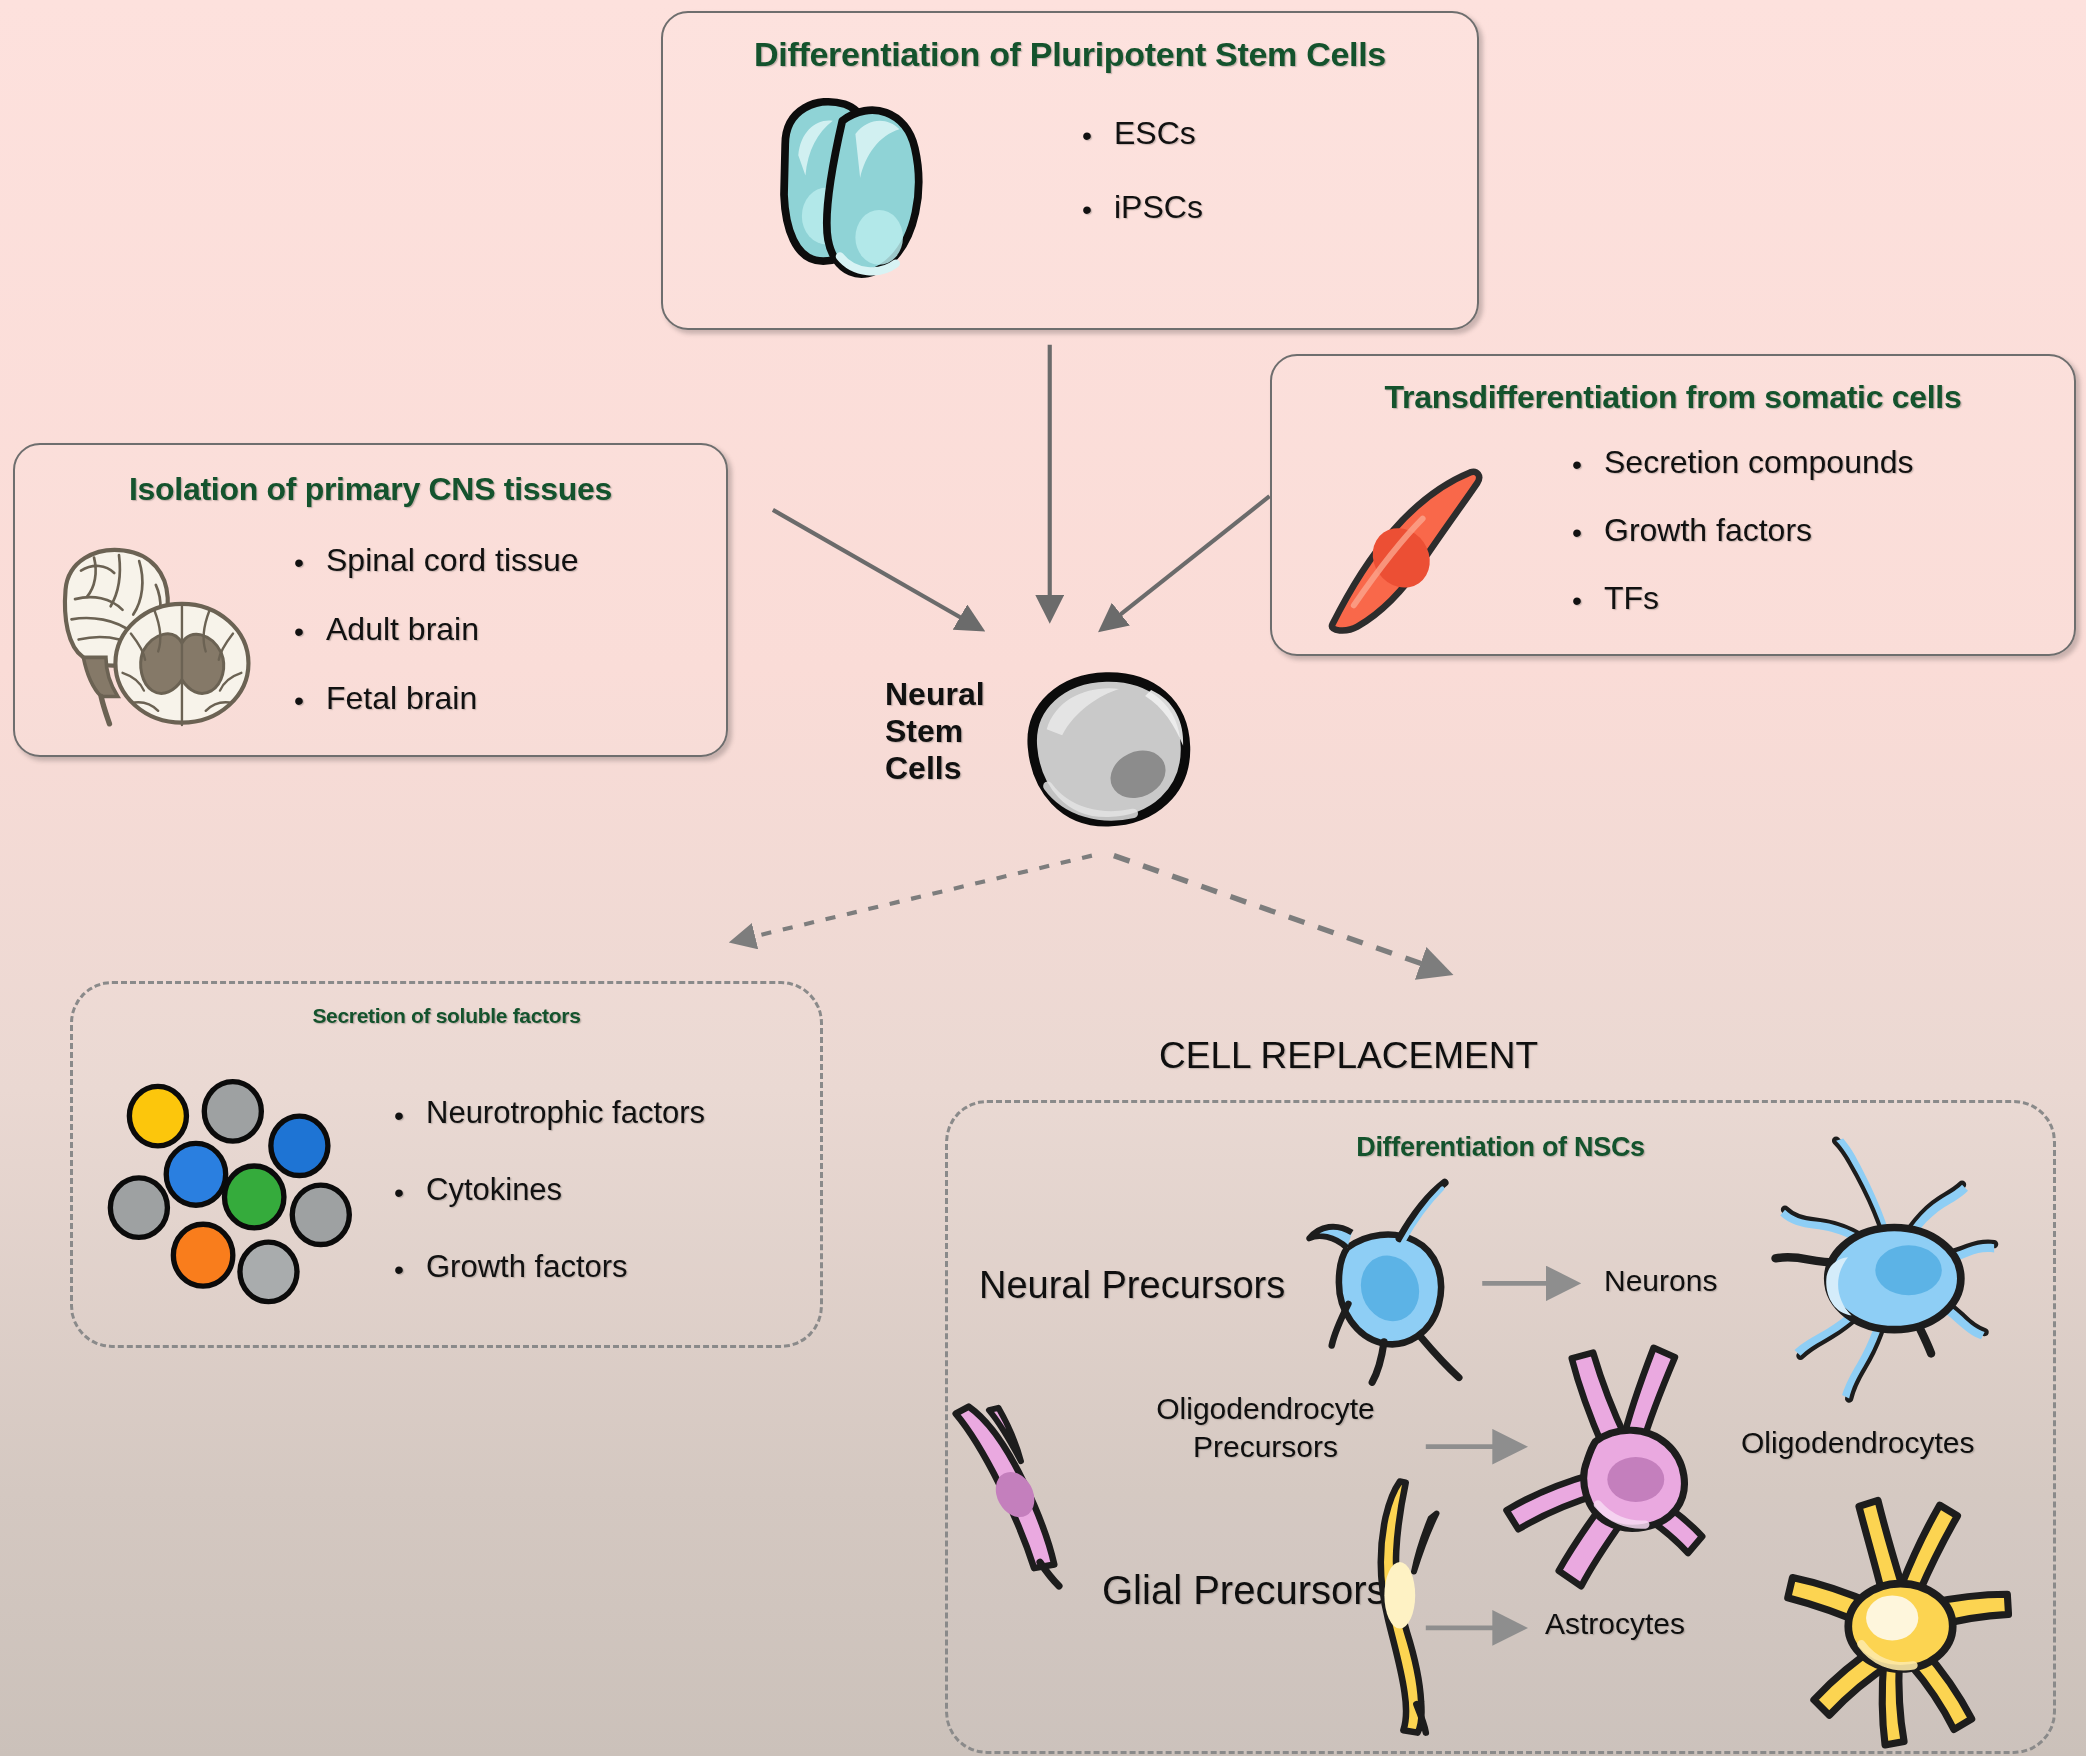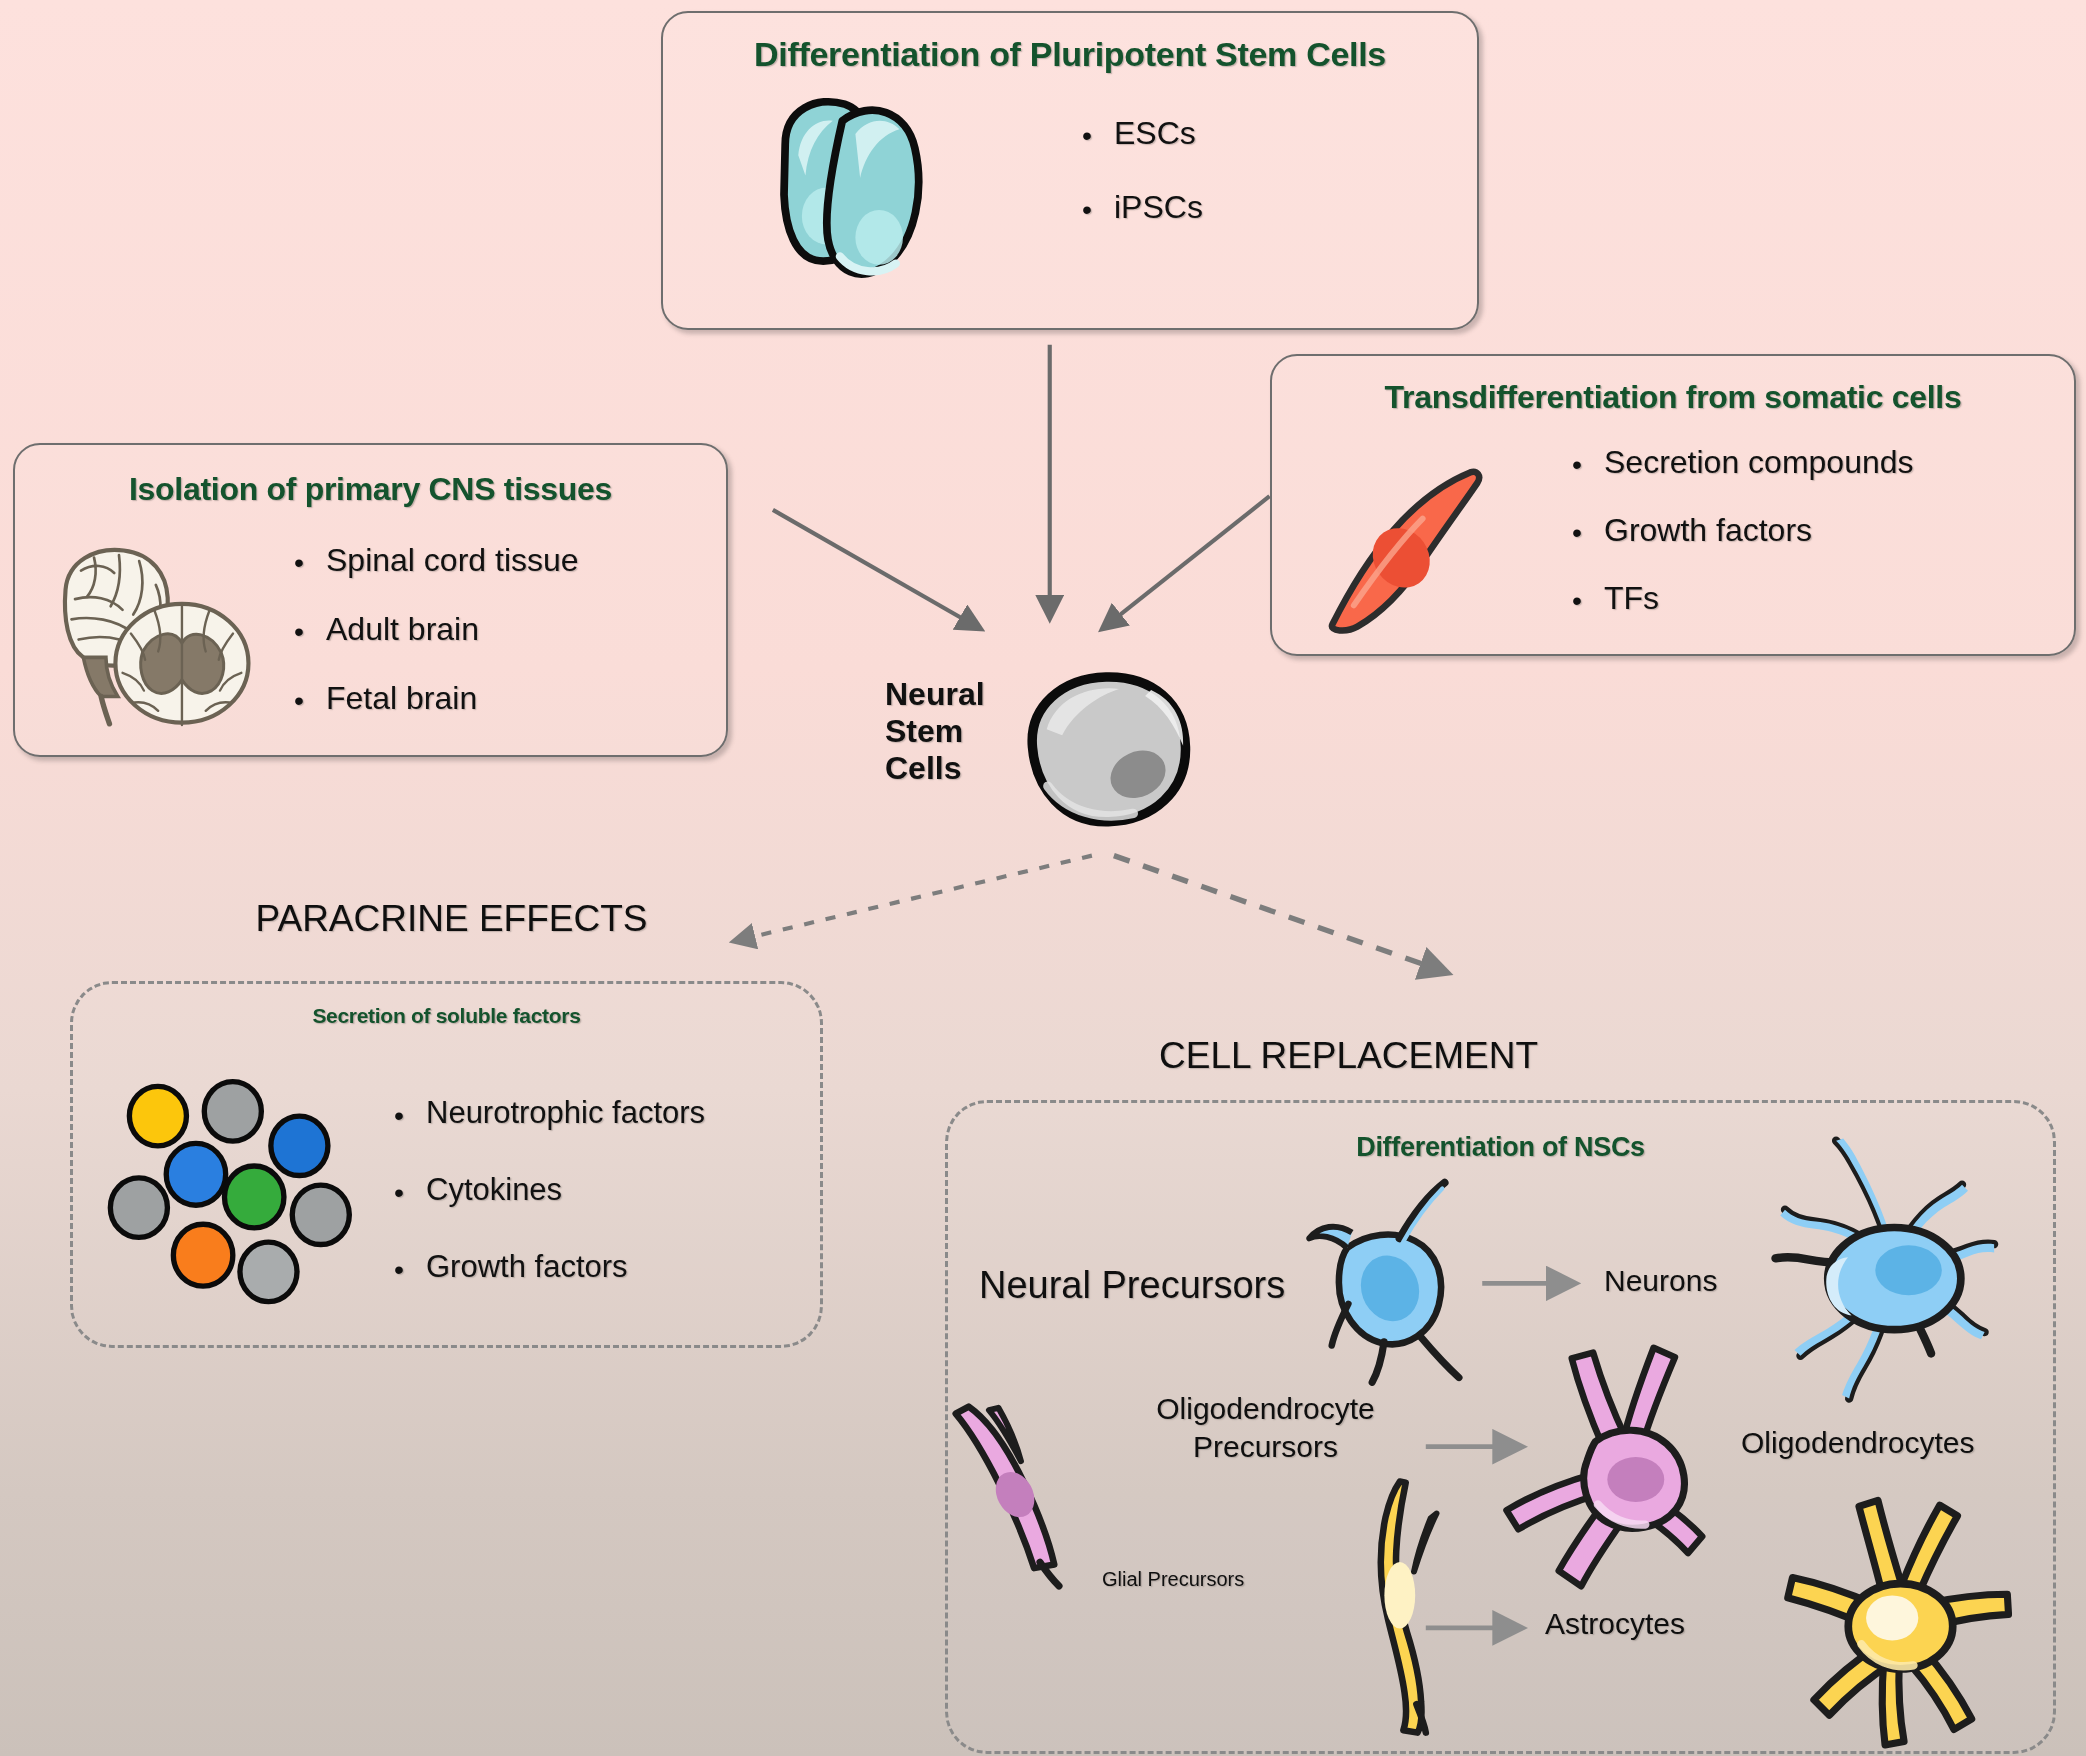--- a/index.html
+++ b/index.html
@@ -189,21 +189,20 @@
     <div>Cells</div>
   </div>
   <svg class="abs" style="left:1011px;top:664px;width:190px;height:172px;" viewBox="0 0 320 290">
     <path d="M36 140 C30 72 86 24 160 22 C238 20 292 66 294 140 C296 214 240 264 164 266 C88 268 42 210 36 140 Z" fill="#c9c9c9" stroke="#0b0b0b" stroke-width="16" stroke-linejoin="round"></path>
     <path d="M60 110 C76 58 130 36 182 42 C150 52 108 78 86 120 Z" fill="#e6e6e6" opacity="0.95"></path>
     <path d="M236 44 C276 62 292 100 290 138 C276 104 256 72 226 54 Z" fill="#efefef" opacity="0.9"></path>
     <ellipse cx="214" cy="186" rx="48" ry="38" fill="#8c8c8c" transform="rotate(-25 214 186)"></ellipse>
     <path d="M62 206 C94 250 152 264 206 252" fill="none" stroke="#e3e3e3" stroke-width="16" stroke-linecap="round" opacity="0.85"></path>
   </svg>
 
-  <div class="abs capttl" style="left:214px;top:898px;width:475px;font-size:37px;">PARACRINE EFFECTS</div>
 
   <div class="abs dashbox" style="left:70px;top:981px;width:747px;height:361px;">
     <div class="ttl" style="font-size:21px;margin-top:20px;">Secretion of soluble factors</div>
 
     <svg class="abs" style="left:36px;top:100px;width:250px;height:214px;" viewBox="0 0 420 360">
       <g stroke="#0b0b0b" stroke-width="9">
         <ellipse cx="82" cy="54" rx="48" ry="50" fill="#fcc60c"></ellipse>
         <ellipse cx="208" cy="46" rx="48" ry="50" fill="#9ea1a2"></ellipse>
         <ellipse cx="320" cy="104" rx="48" ry="50" fill="#1e74d4"></ellipse>
         <ellipse cx="146" cy="152" rx="50" ry="52" fill="#2a7fe0"></ellipse>
@@ -290,21 +289,21 @@
       <path d="M164 230 C114 244 62 264 16 292 L36 324 C80 298 128 278 176 264 Z"></path>
       <path d="M188 268 C160 306 130 348 104 394 L142 420 C166 374 196 332 222 296 Z"></path>
       <path d="M250 262 C286 282 318 306 346 336 L322 364 C296 336 266 312 234 294 Z"></path>
     </g>
     <path d="M166 176 C200 150 252 150 286 180 C318 208 326 258 302 290 C278 322 222 332 186 312 C150 292 138 242 152 208 C156 196 160 184 166 176 Z" fill="#eaa9e0" stroke="#1d1d1d" stroke-width="12" stroke-linejoin="round"></path>
     <ellipse cx="234" cy="240" rx="48" ry="38" fill="#c47fbd"></ellipse>
     <path d="M170 282 C190 306 220 318 250 316" fill="none" stroke="#f7d9f2" stroke-width="14" stroke-linecap="round" opacity="0.85"></path>
   </svg>
   <div class="abs lbl" style="left:1741px;top:1426px;font-size:30px;">Oligodendrocytes</div>
 
-  <div class="abs lbl" style="left:1102px;top:1568px;font-size:20px;">Glial Precursors</div>
+  <div class="abs lbl" style="left:1102px;top:1568px;font-size:40px;">Glial Precursors</div>
   <svg class="abs" style="left:1337px;top:1479px;width:154px;height:255px;" viewBox="0 0 260 430">
     <path d="M116 6 C108 44 102 82 100 122 C98 168 104 214 118 258 C130 296 140 336 142 376 C144 402 142 418 136 428 L112 424 C118 406 118 386 114 360 C108 318 96 278 86 236 C72 180 70 120 82 64 C88 38 96 18 106 4 Z" fill="#fcd451" stroke="#1d1d1d" stroke-width="11" stroke-linejoin="round"></path>
     <path d="M158 66 C146 96 136 126 130 156 C142 118 154 86 168 58 Z" fill="#fcd451" stroke="#1d1d1d" stroke-width="10" stroke-linejoin="round"></path>
     <ellipse cx="106" cy="196" rx="26" ry="56" fill="#fef2c4"></ellipse>
     <path d="M134 380 C142 400 148 416 150 428" fill="none" stroke="#1d1d1d" stroke-width="11" stroke-linecap="round"></path>
   </svg>
   <div class="abs lbl" style="left:1545px;top:1607px;font-size:30px;">Astrocytes</div>
   <svg class="abs" style="left:1764px;top:1485px;width:273px;height:273px;" viewBox="0 0 460 460">
     <g fill="#fcd451" stroke="#1d1d1d" stroke-width="12" stroke-linejoin="round" stroke-linecap="round">
       <path d="M198 178 C186 130 172 82 160 36 L192 26 C204 74 218 122 232 168 Z"></path>

